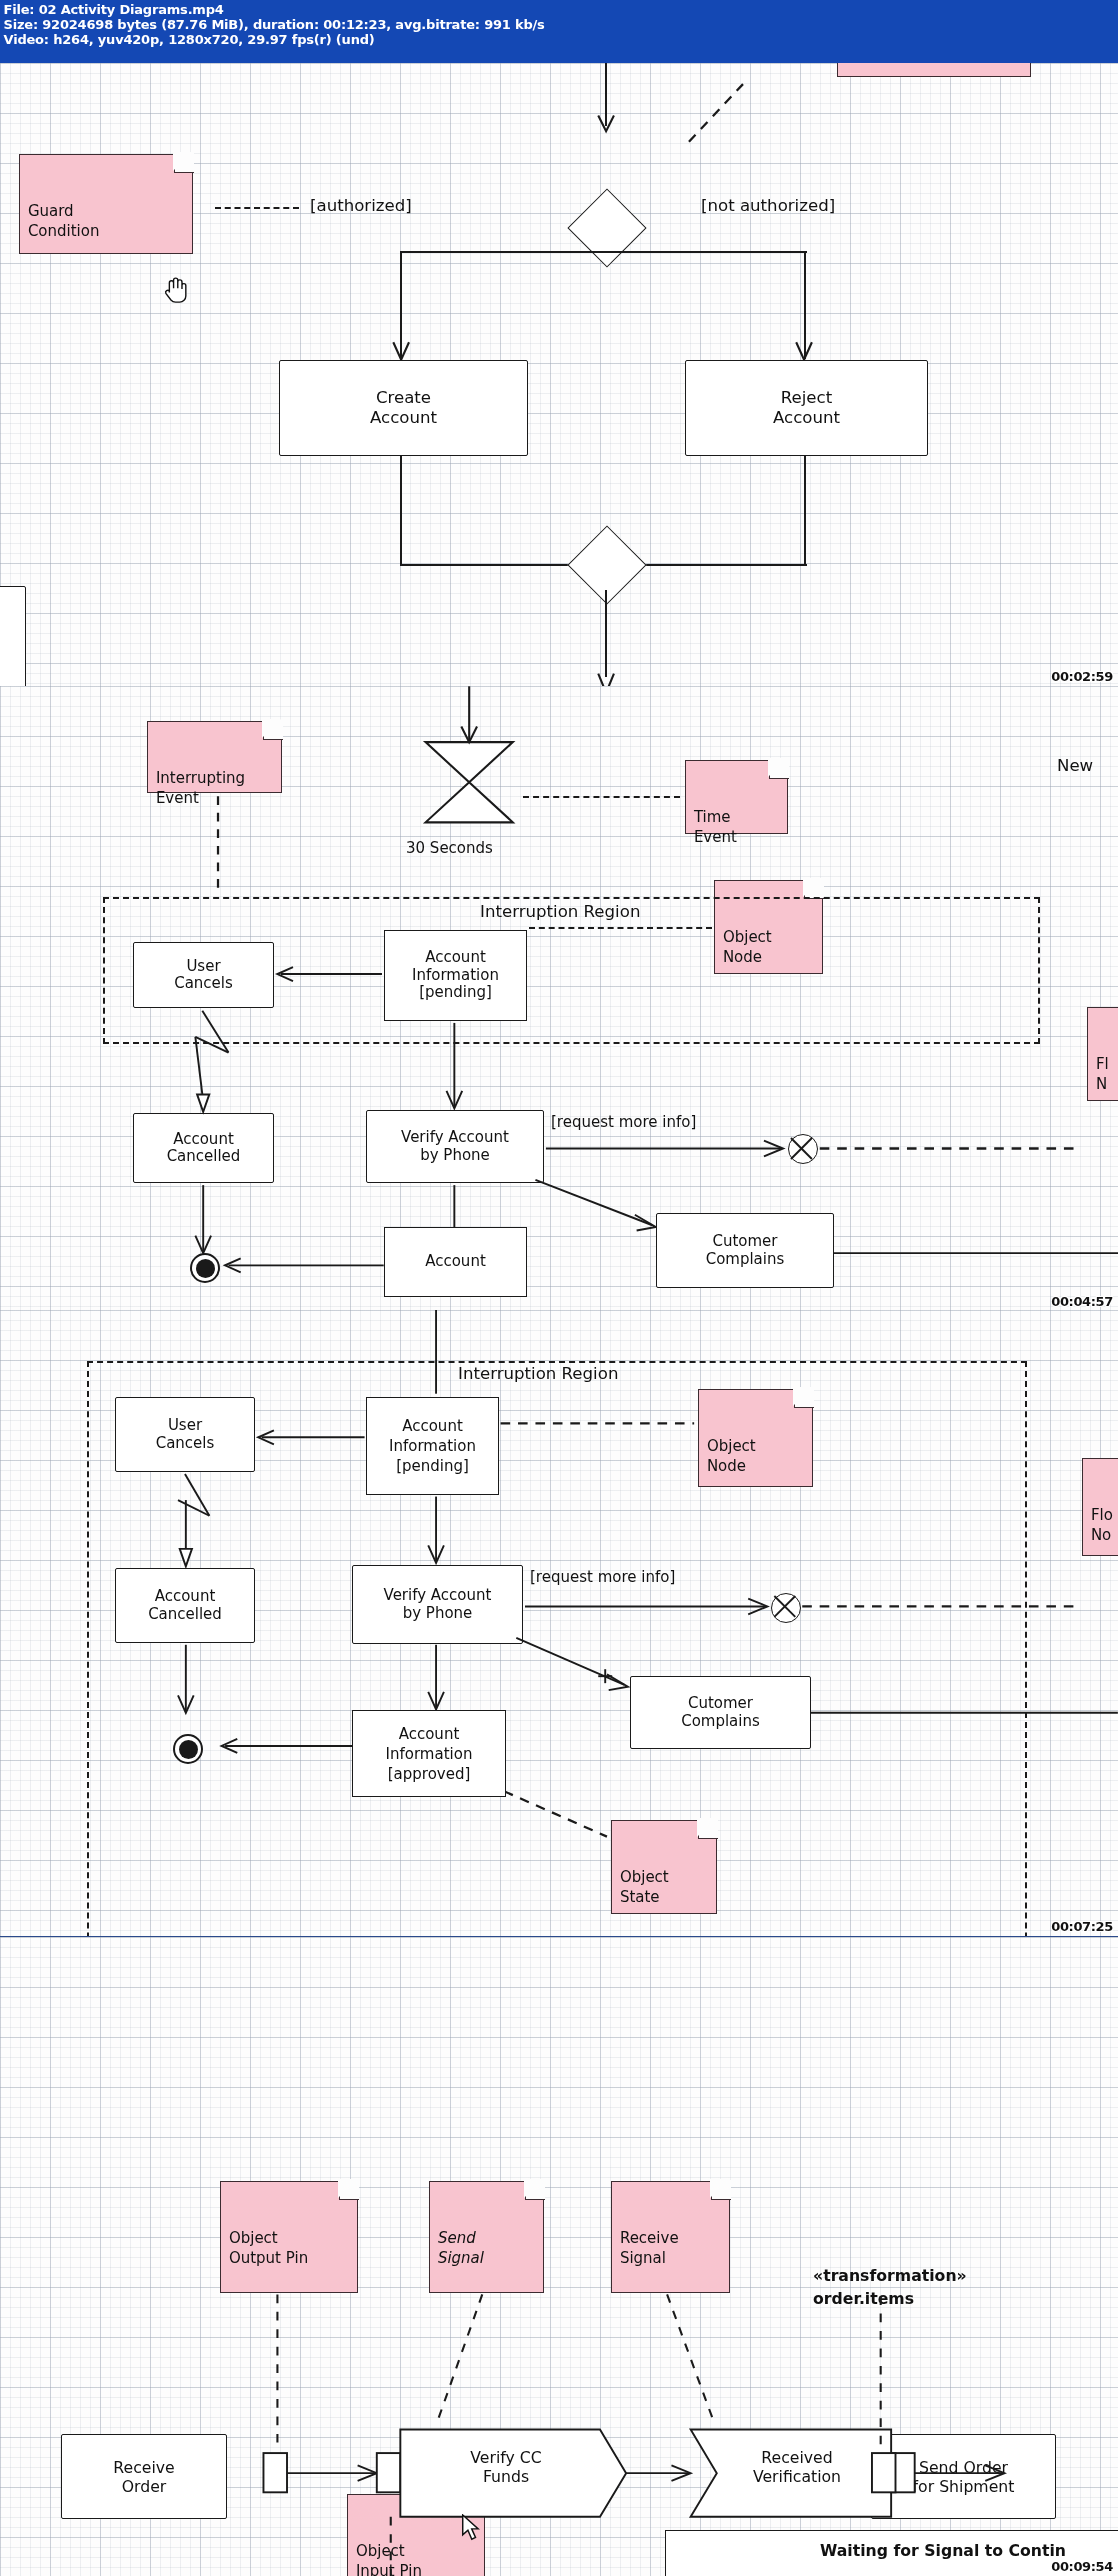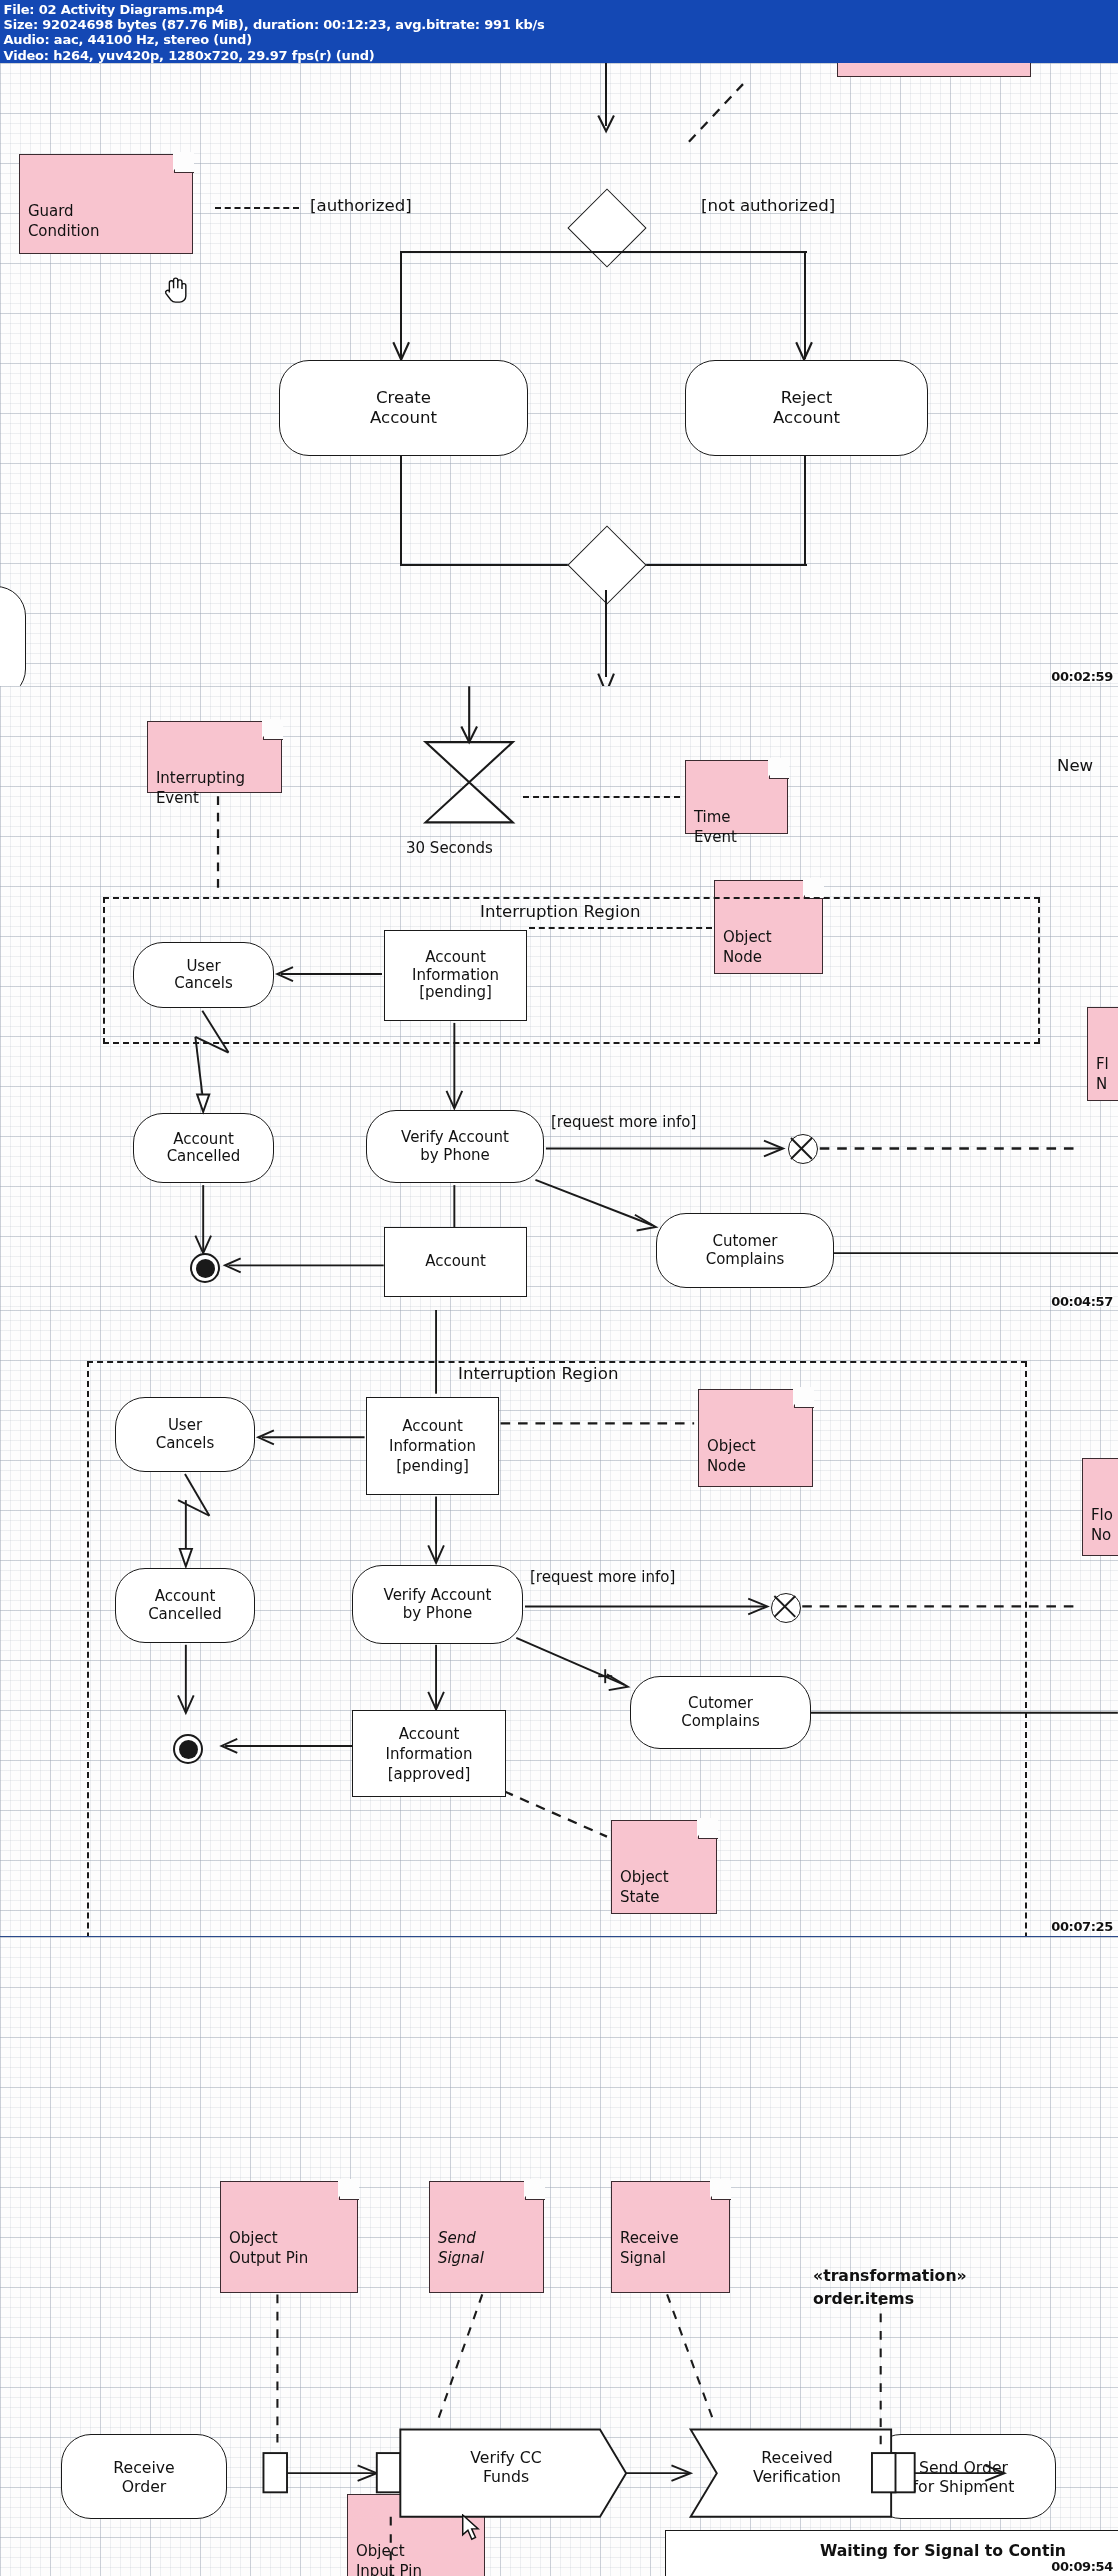--- a/index.html
+++ b/index.html
@@ -27,21 +27,21 @@
 
   .ts{position:absolute;right:5.2px;bottom:1.7px;font-size:13px;font-weight:bold;
       color:#111;text-shadow:0.9px 0 #fff,-0.9px 0 #fff,0 0.9px #fff,0 -0.9px #fff,
       0.9px 0.9px #fff,-0.9px -0.9px #fff,0.9px -0.9px #fff,-0.9px 0.9px #fff;
       font-family:"DejaVu Sans","Liberation Sans",sans-serif;letter-spacing:-0.4px;}
 
   
   .node{position:absolute;box-sizing:border-box;display:flex;align-items:center;
         justify-content:center;text-align:center;color:#111;
         font-size:16.6px;line-height:20px;white-space:pre-line;}
-  .act{border:1.9px solid #1a1a1a;border-radius:30px;background:#fff;}
+  .act{border:1.9px solid #1a1a1a;border-radius:2px;background:#fff;}
   .objnode{border:1.9px solid #1a1a1a;background:#fff;}
   .rect{border:1.9px solid #1a1a1a;background:#fff;}
 
   
   .note{position:absolute;box-sizing:border-box;background:#f8c4cf;
         border:1.6px solid #3b2b30;color:#111;font-size:15px;line-height:20px;
         padding:6.1px 7.9px;white-space:pre-line;}
   .note .fold{position:absolute;right:-1.7px;top:-1.7px;width:19px;height:19px;
         background:#fdfdfd;border-left:1.6px solid #3b2b30;
         border-bottom:1.6px solid #3b2b30;}
@@ -76,21 +76,20 @@
   .cursor{position:absolute;width:23px;height:28px;}
 </style>
 </head>
 <body>
 
 <div id="page">
 
   <div class="infobar">
     <div>File: 02 Activity Diagrams.mp4</div>
     <div>Size: 92024698 bytes (87.76 MiB), duration: 00:12:23, avg.bitrate: 991 kb/s</div>
-    <div>Audio: aac, 44100 Hz, stereo (und)</div>
     <div>Video: h264, yuv420p, 1280x720, 29.97 fps(r) (und)</div>
   </div>
 
   <div class="panel" style="top:63px;height:623px;">
     <div class="grid"></div>
     <div class="stage">
 
       <div class="node rect" style="left:837px;top:-30px;width:194px;height:44px;background:#f8c4cf;border-color:#3b2b30;"></div>
       <div class="ln v" style="left:605px;top:-8.7px;height:72px;"></div>
       <svg class="ov" width="1118" height="623" viewBox="0 0 1282 714">

